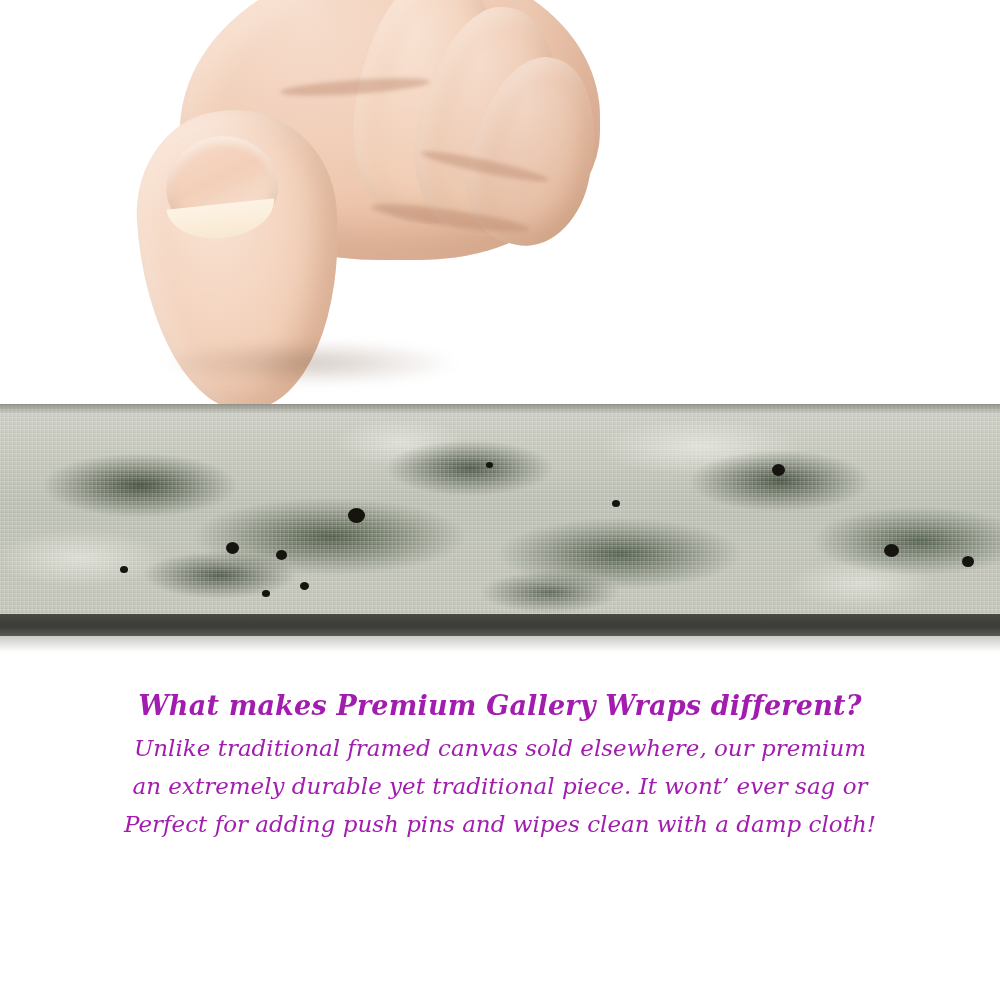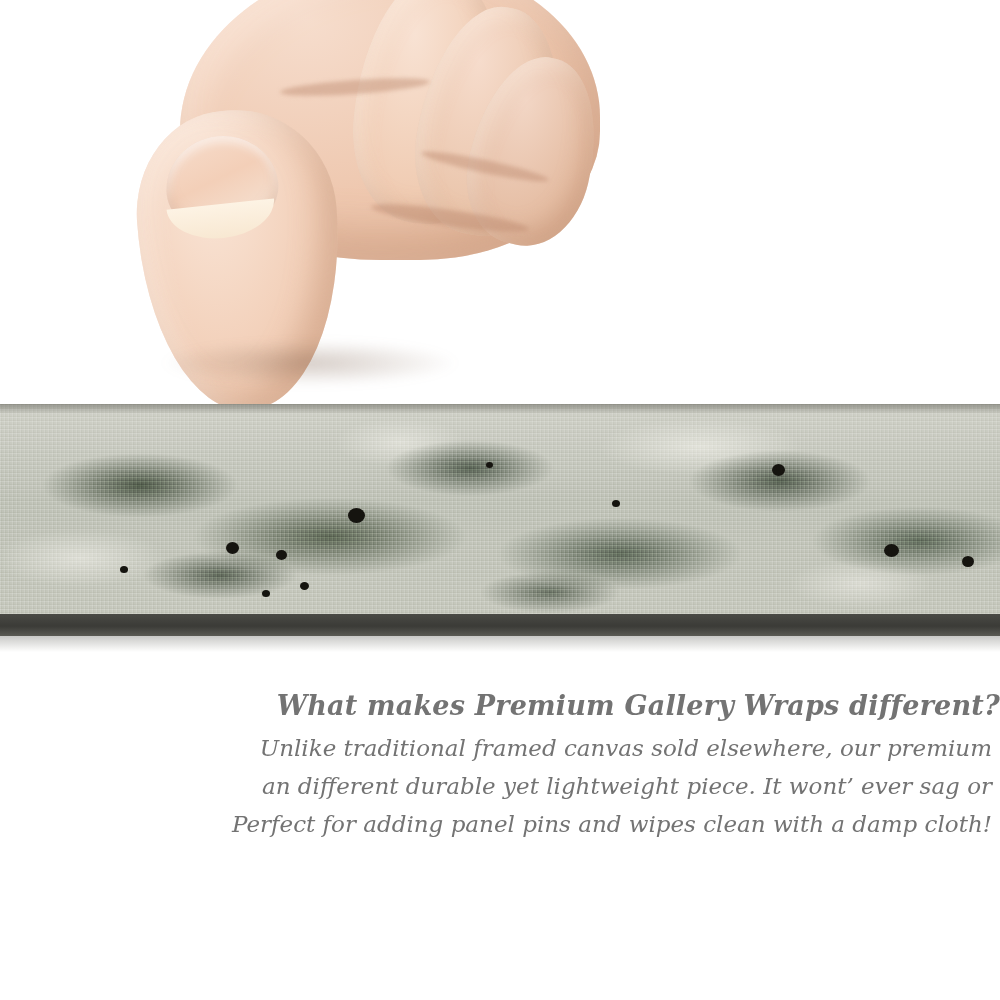--- a/index.html
+++ b/index.html
@@ -175,22 +175,22 @@
     left: 0; top: 22px; width: 1000px; height: 16px;
     background: linear-gradient(180deg, rgba(120,120,115,0.40), rgba(255,255,255,0));
   }
 
   
   .caption {
     position: absolute;
     left: 0;
     top: 690px;
     width: 1000px;
-    text-align: right;
-    color: #737373;
+    text-align: center;
+    color: #a21caf;
     font-family: "DejaVu Serif", serif;
     font-style: italic;
   }
   .caption h2 {
     margin: 0 0 8px 0;
     font-size: 27px;
     font-weight: 700;
     letter-spacing: 0.2px;
   }
   .caption p {
@@ -238,18 +238,18 @@
       <div class="speck" style="left:486px; top:58px;  width:7px;  height:6px;"></div>
     </div>
 
     <div class="edge-dark"></div>
   </div>
 
   <div class="caption">
     <h2>What makes Premium Gallery Wraps different?</h2>
     <p>
       <span class="line">Unlike traditional framed canvas sold elsewhere, our premium</span>
-      <span class="line">an different durable yet lightweight piece. It wont’ ever sag or</span>
-      <span class="line">Perfect for adding panel pins and wipes clean with a damp cloth!</span>
+      <span class="line">an extremely durable yet traditional piece. It wont’ ever sag or</span>
+      <span class="line">Perfect for adding push pins and wipes clean with a damp cloth!</span>
     </p>
   </div>
 
 </div>
 
 </body></html>

